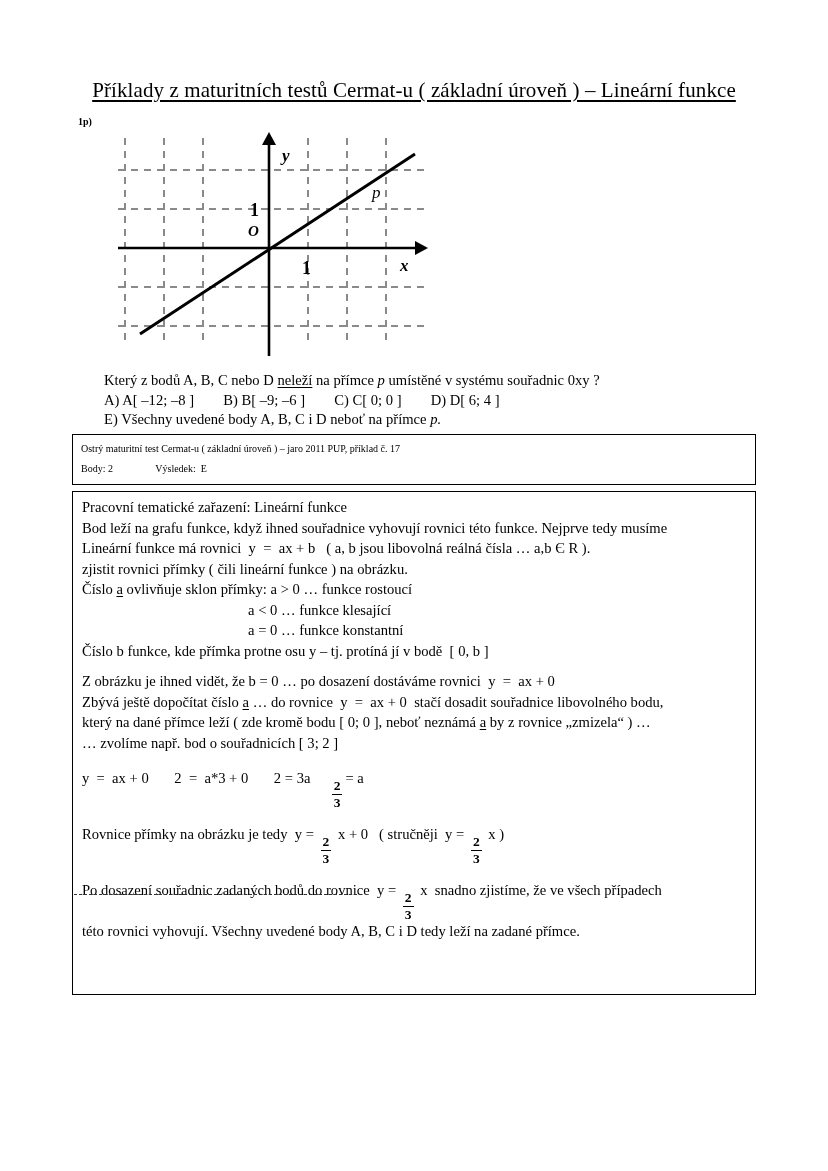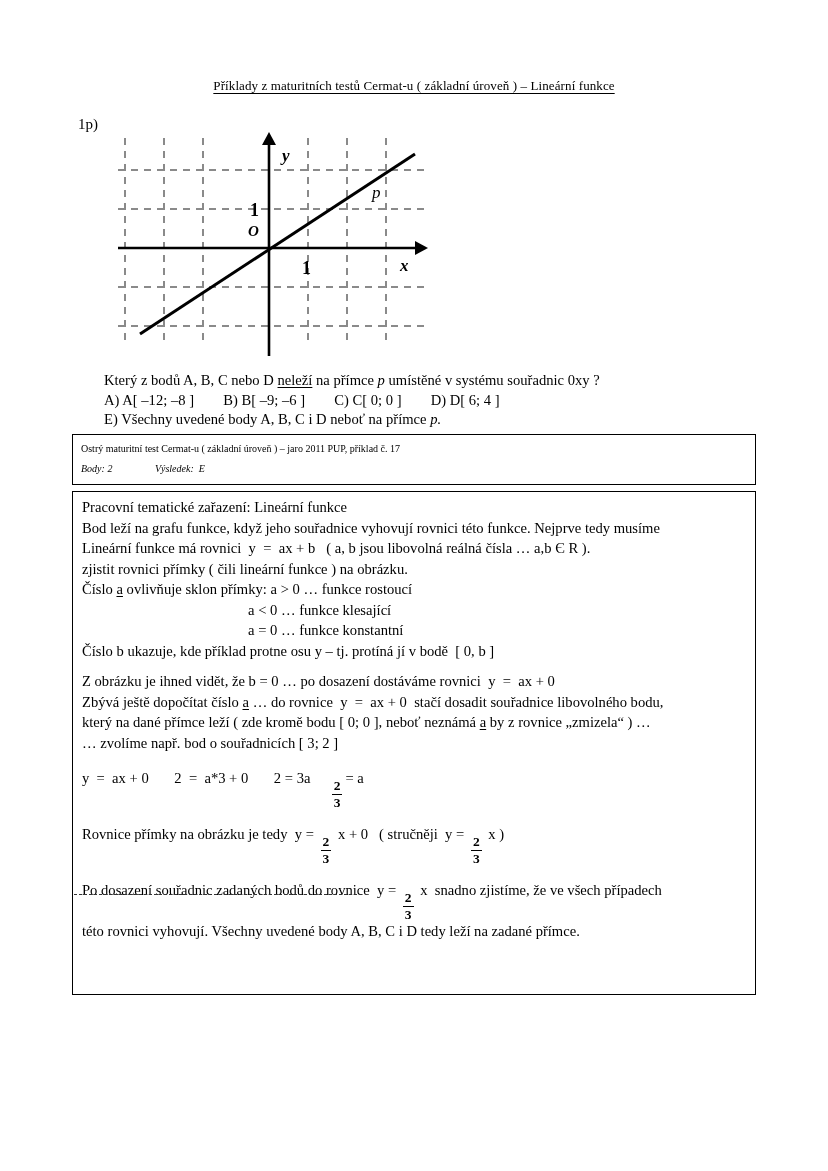--- a/index.html
+++ b/index.html
@@ -23,34 +23,35 @@
     height: 1171px;
   }
 
   
   .doc-title {
     position: absolute;
     left: 0;
     top: 78px;
     width: 828px;
     text-align: center;
-    font-size: 13px;
+    font-size: 21px;
     letter-spacing: 0.1px;
   }
   .doc-title span {
     text-decoration: underline;
     text-underline-offset: 2.5px;
   }
 
   
   .points-marker {
     position: absolute;
     left: 78px;
     top: 116px;
-    font-size: 15px;
+    font-size: 10px;
+    font-weight: bold;
   }
 
   
   .graph-wrap {
     position: absolute;
     left: 110px;
     top: 128px;
     width: 330px;
     height: 228px;
   }
@@ -78,21 +79,21 @@
     position: absolute;
     left: 72px;
     top: 434px;
     width: 684px;
     border: 1.2px solid #000;
     box-sizing: border-box;
     padding: 4px 8px 5px 8px;
     font-size: 10px;
     line-height: 20px;
   }
-  .info-row-2 { white-space: pre; font-style: italic; }
+  .info-row-2 { white-space: pre; }
 
   
   .solution-box {
     position: absolute;
     left: 72px;
     top: 491px;
     width: 684px;
     height: 504px;
     border: 1.2px solid #000;
     box-sizing: border-box;
@@ -189,29 +190,29 @@
     <div class="q-line"><span>E)  Všechny uvedené body A, B, C i D neboť na přímce </span><span class="ital">p.</span></div>
   </div>
 
   <div class="info-box">
     <div>Ostrý maturitní test Cermat-u ( základní úroveň ) – jaro 2011 PUP, příklad č. 17</div>
     <div class="info-row-2">Body: 2                 Výsledek:  E</div>
   </div>
 
   <div class="solution-box">
     <div class="sol-line">Pracovní tematické zařazení: Lineární funkce</div>
-    <div class="sol-line">Bod leží na grafu funkce, když jeho souřadnice vyhovují rovnici této funkce. Nejprve tedy musíme</div>
+    <div class="sol-line">Bod leží na grafu funkce, když ihned souřadnice vyhovují rovnici této funkce. Nejprve tedy musíme</div>
     <div class="sol-line">Lineární funkce má rovnici  y  =  ax + b   ( a, b jsou libovolná reálná čísla … a,b Є R ).</div>
     <div class="sol-line">zjistit rovnici přímky ( čili lineární funkce ) na obrázku.</div>
 
     <div class="sol-line"><span>Číslo </span><span class="u">a</span><span> ovlivňuje sklon přímky: a &gt; 0 … funkce rostoucí</span></div>
 
     <div class="sol-line indent-a">a &lt; 0 … funkce klesající</div>
     <div class="sol-line indent-a">a = 0 … funkce konstantní</div>
-    <div class="sol-line">Číslo b ukazuje, kde příklad protne osu y – tj. protíná jí v bodě  [ 0, b ]</div>
+    <div class="sol-line">Číslo b funkce, kde přímka protne osu y – tj. protíná jí v bodě  [ 0, b ]</div>
 
     <div class="sol-gap"></div>
 
     <div class="sol-line">Z obrázku je ihned vidět, že b = 0 … po dosazení dostáváme rovnici  y  =  ax + 0</div>
 
     <div class="sol-line"><span>Zbývá ještě dopočítat číslo </span><span class="u">a</span><span> … do rovnice  y  =  ax + 0  stačí dosadit souřadnice libovolného bodu,</span></div>
 
     <div class="sol-line"><span>který na dané přímce leží ( zde kromě bodu [ 0; 0 ], neboť neznámá </span><span class="u">a</span><span> by z rovnice „zmizela“ ) …</span></div>
 
     <div class="sol-line">… zvolíme např. bod o souřadnicích [ 3; 2 ]</div>

